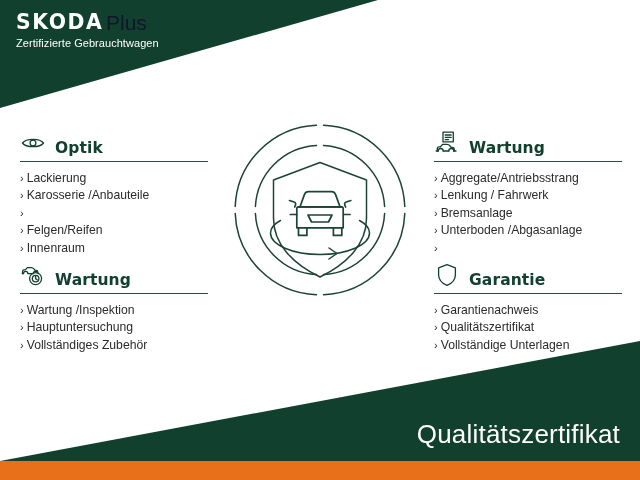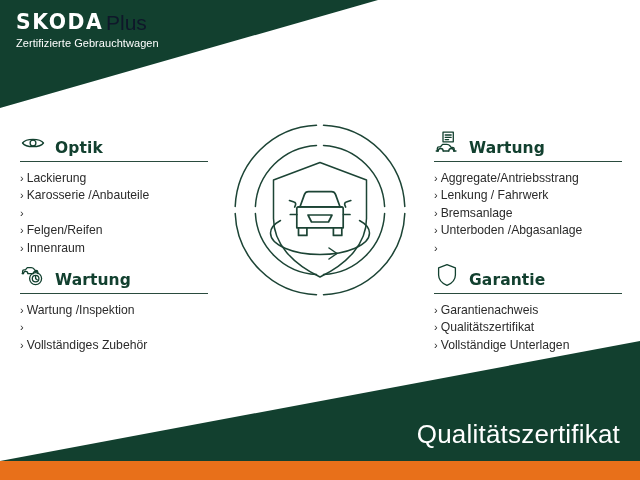--- a/index.html
+++ b/index.html
@@ -278,20 +278,21 @@
       <span class="cat-title">Wartung</span>
     </div>
     <div class="cat-rule"></div>
     <ul class="cat-list">
       <li>
           <span class="chev">›</span>
           <span>Wartung /Inspektion</span>
         </li>
       <li>
           <span class="chev">›</span>
+          <span>Hauptuntersuchung</span>
         </li>
       <li>
           <span class="chev">›</span>
           <span>Vollständiges Zubehör</span>
         </li>
     </ul>
   </div>
 
   <div class="col col-right row-bottom">
     <div class="cat-head">

